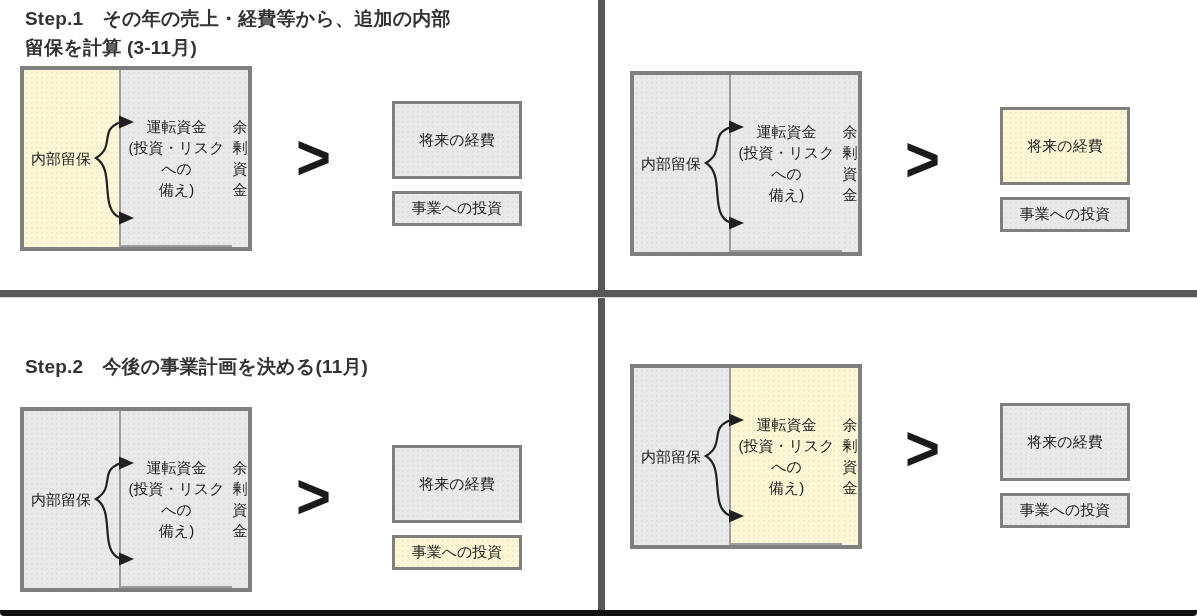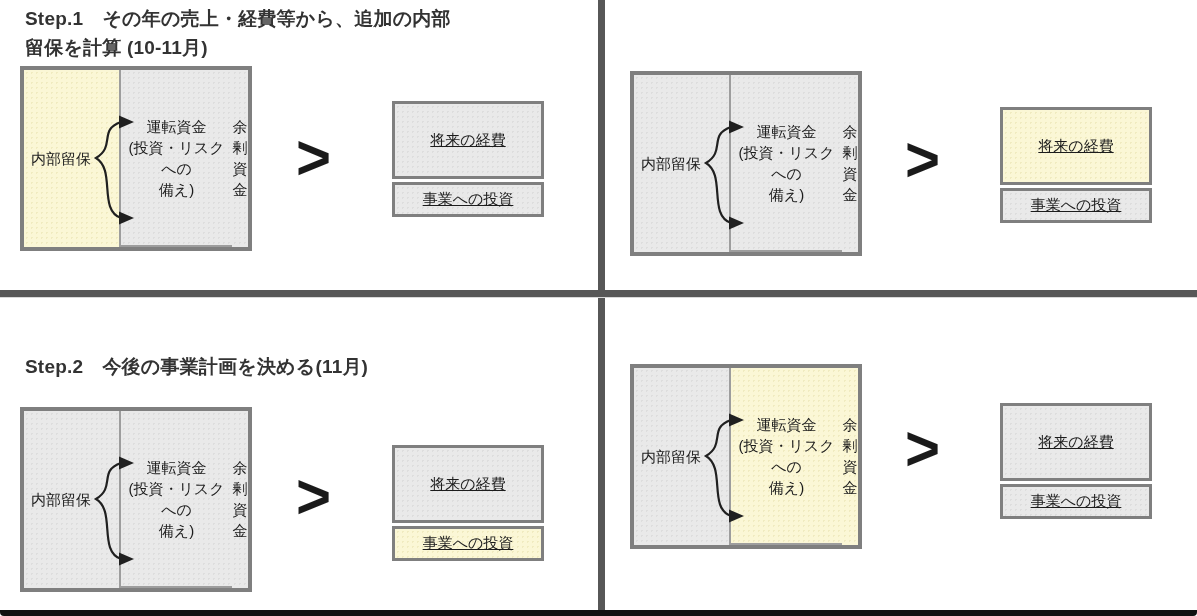--- a/index.html
+++ b/index.html
@@ -38,38 +38,38 @@
   }
   .cell.top{flex:0 0 111px;border-bottom:2px solid #9d9d9d;}
   .cell.bottom{flex:1;font-family:Liberation Serif, serif;}
   .brace-svg{position:absolute;left:0;top:0;pointer-events:none;}
   
   .gt{
     position:absolute;font-size:60px;font-weight:900;color:#1a1a1a;
     line-height:1;transform:scaleY(1.05);
   }
   
-  .stack{position:absolute;width:152px;display:flex;flex-direction:column;gap:3px;text-decoration:underline;}
+  .stack{position:absolute;width:130px;display:flex;flex-direction:column;gap:12px;}
   .sbox{
     border:3px solid var(--box_border,#7f7f7f);background:var(--cellgray,#e9e9e9);
     background-image:radial-gradient(circle,rgba(0,0,0,0.05) 1px,transparent 1px);background-size:5px 5px;
     display:flex;align-items:center;justify-content:center;font-size:15px;text-align:center;
   }
   .sbox.tall{height:72px;}
   .sbox.short{height:29px;}
   
   .hl{background-color:var(--highlight,#fbf7d6) !important;
       background-image:radial-gradient(circle,rgba(170,150,40,0.12) 1px,transparent 1px) !important;}
 </style>
 </head>
 <body>
 
 <div class="quad" style="left:0;top:0;width:598px;height:290px;">
   <div class="step-title" style="left:25px;top:5px;width:560px;">Step.1　その年の売上・経費等から、追加の内部
-留保を計算 (10-11月)</div>
+留保を計算 (3-11月)</div>
   <div class="reserve-box" style="left:20px;top:66px;">
     <div class="reserve-panel hl">
       <span class="reserve-label">内部留保</span>
     </div>
     <div class="cells">
       <div class="cell top">運転資金
 (投資・リスクへの
 備え)</div>
       <div class="cell bottom">余剰資金</div>
     </div>

